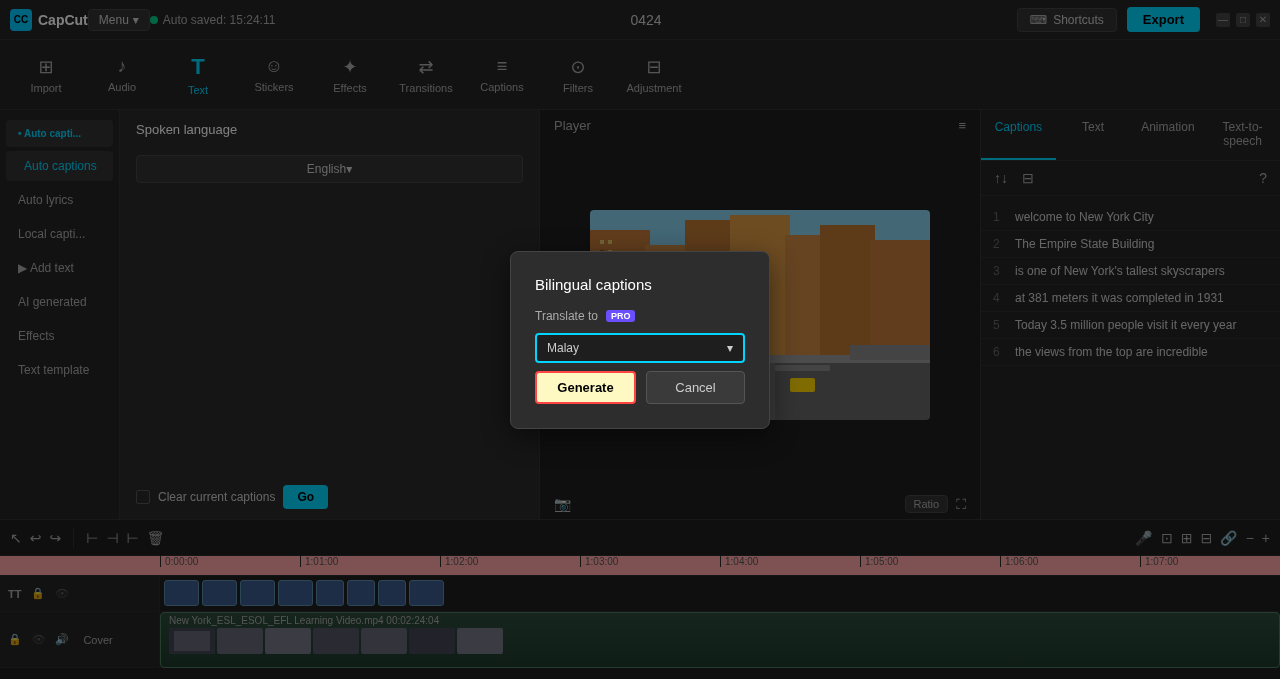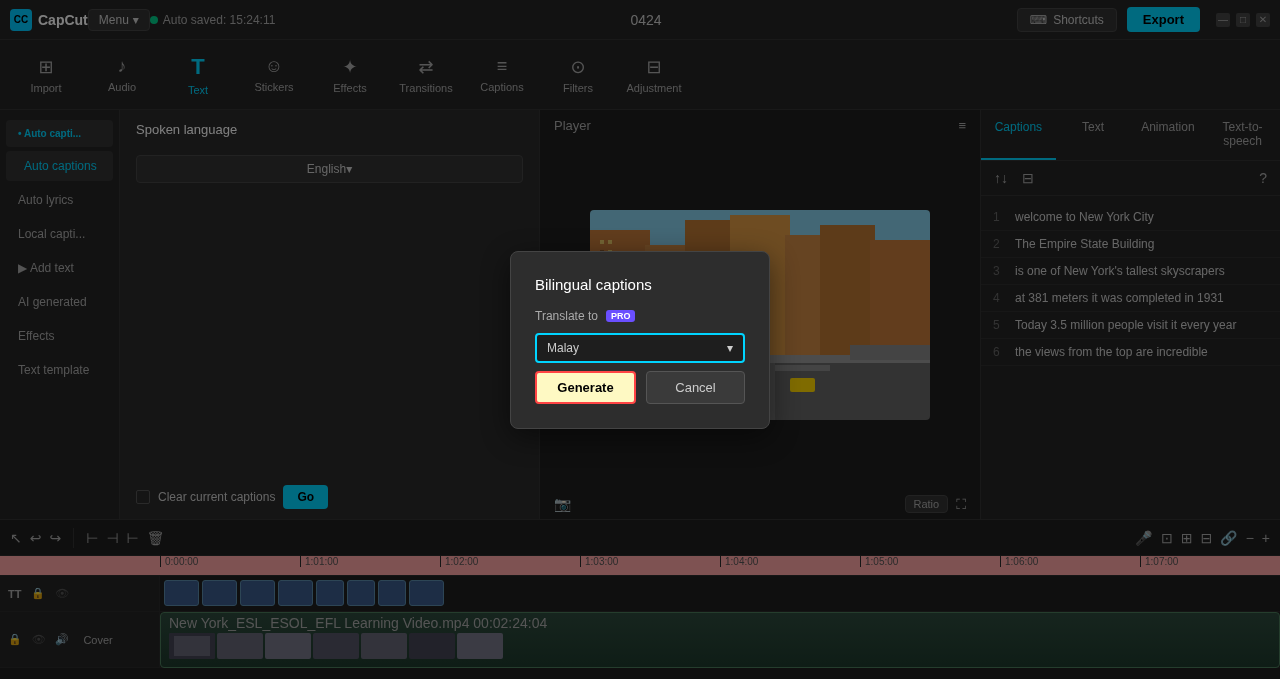--- a/index.html
+++ b/index.html
@@ -728,21 +728,21 @@
     <div class="track" style="height:56px;">
       <div class="track-controls">
         <span class="track-lock">🔒</span>
         <span class="track-vis">👁</span>
         <span class="track-audio">🔊</span>
         <span class="cover-label" style="margin-left:4px; font-size:11px; color:#aaa;">Cover</span>
       </div>
       <div class="track-area" style="position:relative; height:56px;">
 
         <div style="position:absolute; top:0; left:0; right:0; bottom:0; background: linear-gradient(to bottom, #2d4a3d, #1e3a2d); border:1px solid #4a7a5a; border-radius:4px; overflow:hidden; display:flex; flex-direction:column; justify-content:flex-start; padding:2px 8px;">
-          <div style="font-size:14px; color:#aaa; white-space:nowrap; overflow:hidden; text-overflow:ellipsis;">New York_ESL_ESOL_EFL Learning Video.mp4  00:02:24:04</div>
+          <div style="font-size:10px; color:#aaa; white-space:nowrap; overflow:hidden; text-overflow:ellipsis;">New York_ESL_ESOL_EFL Learning Video.mp4  00:02:24:04</div>
           <div style="display:flex; gap:2px; margin-top:2px; height:26px; overflow:hidden;">
             <div style="width:46px; height:26px; background:#556; flex-shrink:0; border-radius:2px; overflow:hidden;">
               <svg width="46" height="26" viewBox="0 0 46 26">
                   <rect width="46" height="26" fill="#445"></rect>
                   <rect x="5" y="3" width="36" height="20" fill="#667"></rect>
                 </svg>
             </div>
             <div style="width:46px; height:26px; background:#667; flex-shrink:0; border-radius:2px;"></div>
             <div style="width:46px; height:26px; background:#778; flex-shrink:0; border-radius:2px;"></div>
             <div style="width:46px; height:26px; background:#556; flex-shrink:0; border-radius:2px;"></div>

